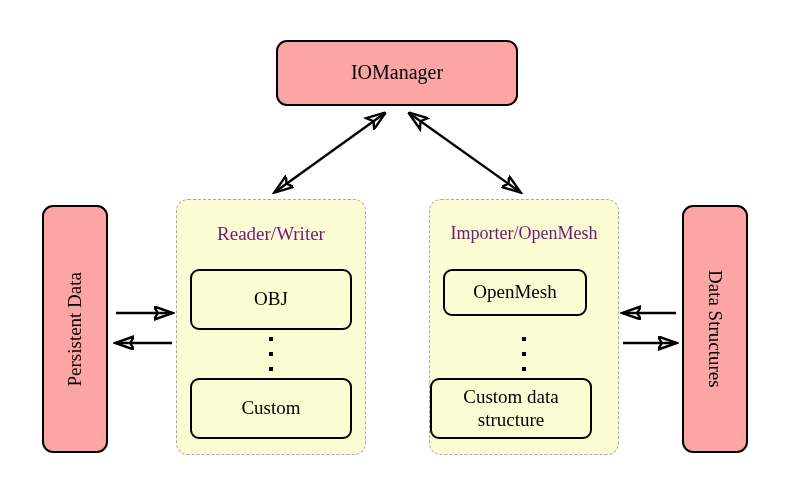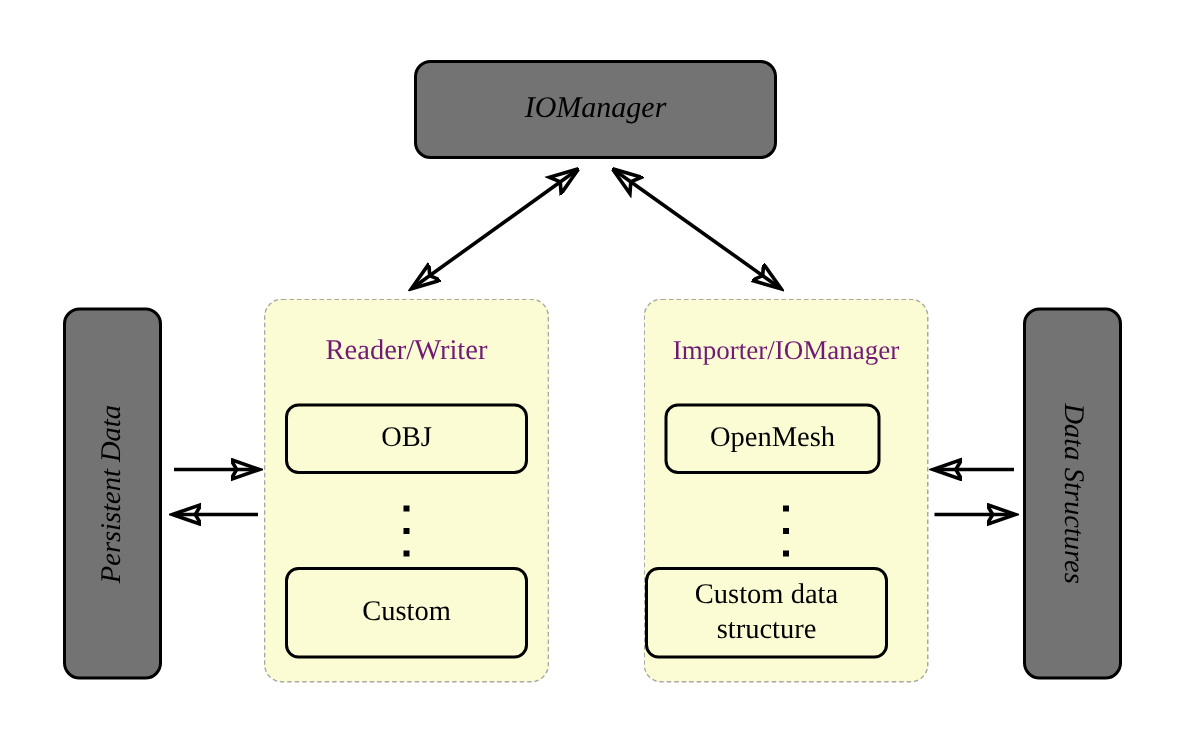--- a/index.html
+++ b/index.html
@@ -26,22 +26,21 @@
     border: 2.4px solid #000000;
     border-radius: 9px;
     background: #fbfbd4;
     display: flex;
     align-items: center;
     justify-content: center;
     text-align: center;
     line-height: 1.18;
   }
   .node.plain {
-    background: #737373;
-    font-style: italic;
+    background: #fca5a5;
   }
   
   #manager-box {
     left: 276px;
     top: 40px;
     width: 242px;
     height: 66px;
     border-radius: 11px;
     font-size: 20px;
   }
@@ -83,21 +82,21 @@
   
   .member {
     font-size: 19px;
     border-width: 2.4px;
     border-radius: 9px;
   }
   #member-obj {
     left: 190px;
     top: 269px;
     width: 162px;
-    height: 47px;
+    height: 61px;
   }
   #member-custom-file {
     left: 190px;
     top: 378px;
     width: 162px;
     height: 61px;
   }
   #member-openmesh {
     left: 443px;
     top: 269px;
@@ -216,21 +215,21 @@
       <span></span>
   </div>
 
   <div class="node member" id="member-custom-file">
     <span>
       <span>Custom</span><br>
     </span>
   </div>
 
   <div class="group-panel" id="panel-importerexporter">
-    <div class="group-title" id="title-importerexporter">Importer/IOManager</div>
+    <div class="group-title" id="title-importerexporter">Importer/OpenMesh</div>
   </div>
 
   <div class="node member" id="member-openmesh">
     <span>OpenMesh</span>
   </div>
 
   <div class="vdots" id="vdots-right">
     <span></span>
       <span></span>
       <span></span>

